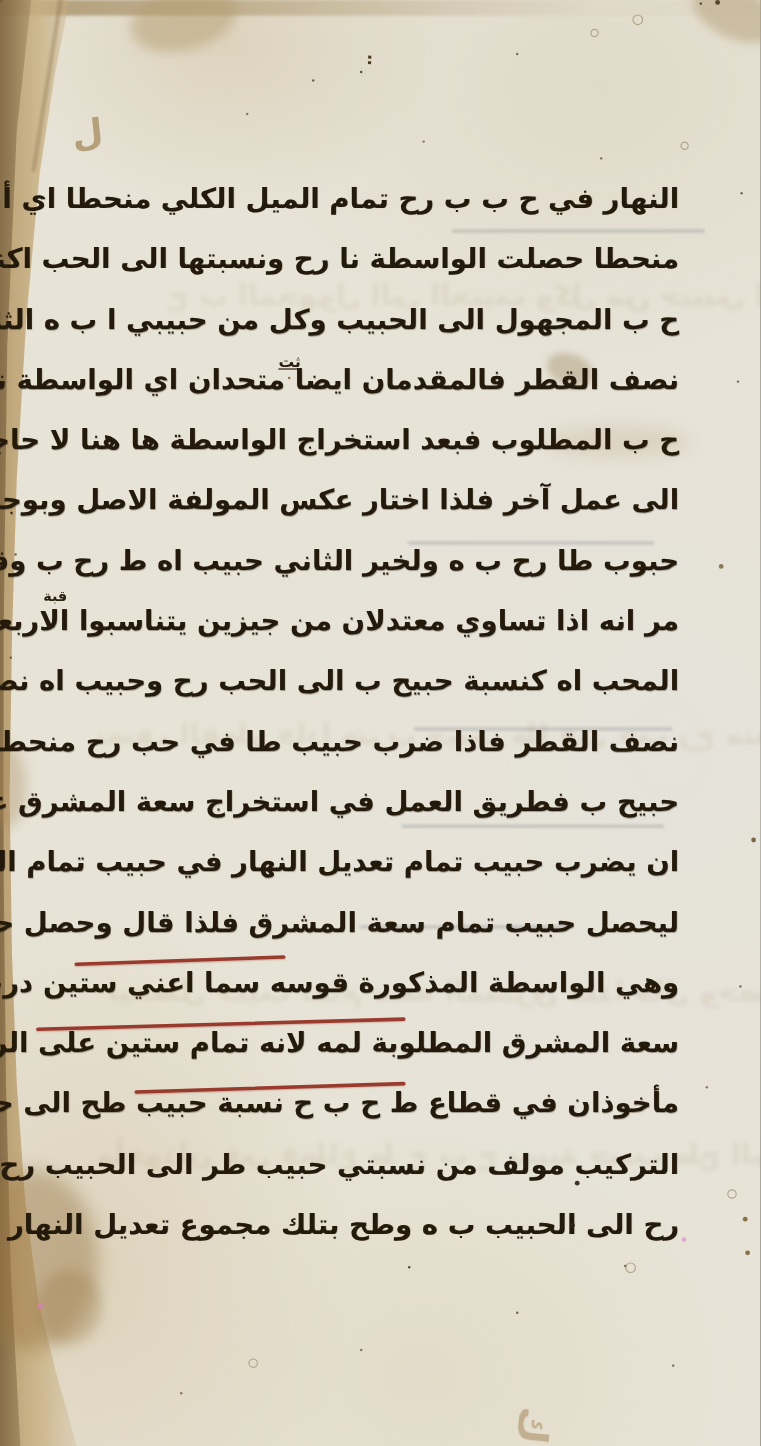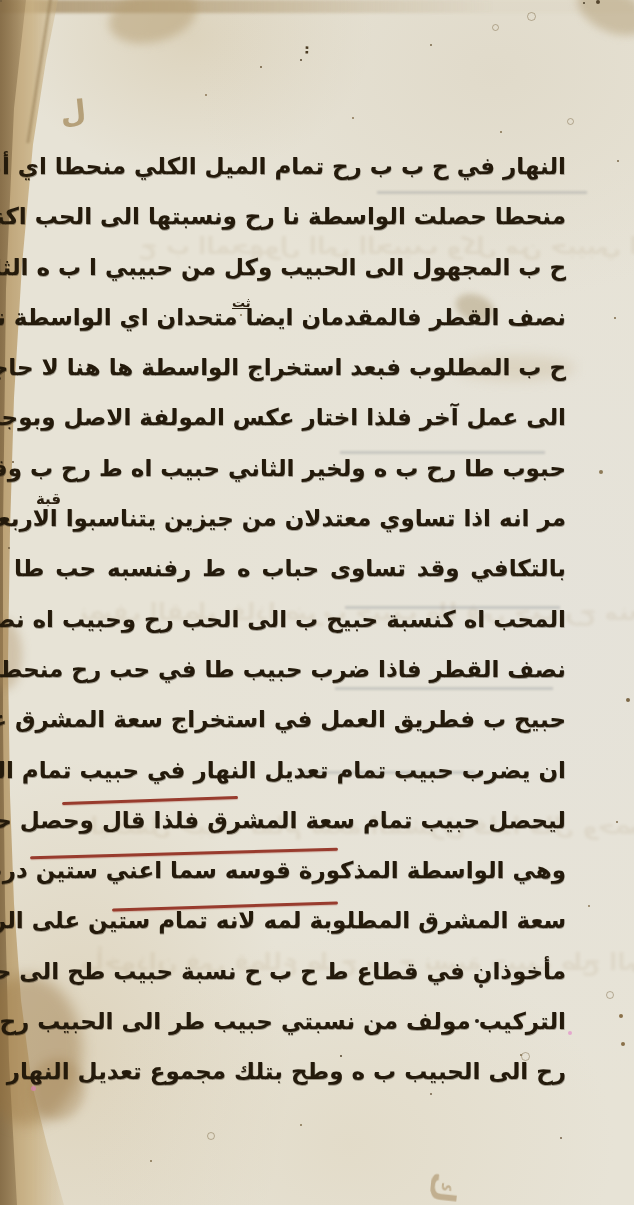--- a/index.html
+++ b/index.html
@@ -84,39 +84,38 @@
 
   <div class="textblock">
     <div class="tline">النهار في ح ب ب رح تمام الميل الكلي منحطا اي أعتبرنا الحاصل</div>
     <div class="tline">منحطا حصلت الواسطة نا رح ونسبتها الى الحب اكنسبة حب</div>
     <div class="tline">ح ب المجهول الى الحبيب وكل من حبيبي ا ب ه الثالثين</div>
     <div class="tline">نصف القطر فالمقدمان ايضا متحدان اي الواسطة نفس حبيب</div>
     <div class="tline">ح ب المطلوب فبعد استخراج الواسطة ها هنا لا حاجة</div>
     <div class="tline">الى عمل آخر فلذا اختار عكس المولفة الاصل وبوجه آخر اجيب ورد</div>
     <div class="tline">حبوب طا رح ب ه ولخير الثاني حبيب اه ط رح ب وقد</div>
     <div class="tline">مر انه اذا تساوي معتدلان من جيزين يتناسبوا الاربعة البنا</div>
-    <div class="tline">بالتكافي وقد تساوى حباب ه ط رفنسبه حب طا</div>
     <div class="tline">المحب اه كنسبة حبيح ب الى الحب رح وحبيب اه نصف</div>
     <div class="tline">نصف القطر فاذا ضرب حبيب طا في حب رح منحطا خرج</div>
     <div class="tline">حبيح ب فطريق العمل في استخراج سعة المشرق على الوجهين</div>
     <div class="tline">ان يضرب حبيب تمام تعديل النهار في حبيب تمام الميل الكلي منحطا</div>
     <div class="tline">ليحصل حبيب تمام سعة المشرق فلذا قال وحصل حبيب بح نارح</div>
     <div class="tline">وهي الواسطة المذكورة قوسه سما اعني ستين درجة فتقوس وح</div>
     <div class="tline">سعة المشرق المطلوبة لمه لانه تمام ستين على الربع وبوجه آخر</div>
     <div class="tline">مأخوذان في قطاع ط ح ب ح نسبة حبيب طح الى حبيب حه ثنا</div>
     <div class="tline">التركيب مولف من نسبتي حبيب طر الى الحبيب رح ومن نسبة حبيب</div>
     <div class="tline">رح الى الحبيب ب ه وطح بتلك مجموع تعديل النهار والربع</div>
   </div>
 
   <div class="rubric" style="left:62px;top:799px;width:176px;transform:rotate(-2deg);"></div>
   <div class="rubric" style="left:30px;top:852px;width:308px;transform:rotate(-1.6deg);"></div>
   <div class="rubric" style="left:112px;top:905px;width:226px;transform:rotate(-1.8deg);"></div>
 
   <div class="note" style="left:232px;top:295px;font-size:13px;text-decoration:underline;">ثت</div>
-  <div class="note" style="left:36px;top:490px;font-size:15px;text-align:center;">قبة</div>
+  <div class="note" style="left:36px;top:490px;font-size:12px;text-align:center;">قبة</div>
 
   <div class="note" style="left:60px;top:94px;font-size:30px;color:rgba(148,116,62,.6);transform:rotate(-6deg);">ل</div>
   <div class="note" style="left:306px;top:42px;font-size:14px;color:#4a3a22;transform:rotate(92deg);">‥</div>
   <div class="note" style="left:428px;top:1168px;font-size:34px;color:rgba(150,118,66,.45);transform:rotate(96deg);filter:blur(.5px);">ك</div>
 
   <div class="ring" style="left:527px;top:12px;width:7px;height:7px;"></div>
   <div class="ring" style="left:492px;top:24px;width:5px;height:5px;"></div>
   <div class="ring" style="left:567px;top:118px;width:5px;height:5px;"></div>
   <div class="ring" style="left:606px;top:991px;width:6px;height:6px;"></div>
   <div class="ring" style="left:521px;top:1052px;width:7px;height:7px;"></div>

